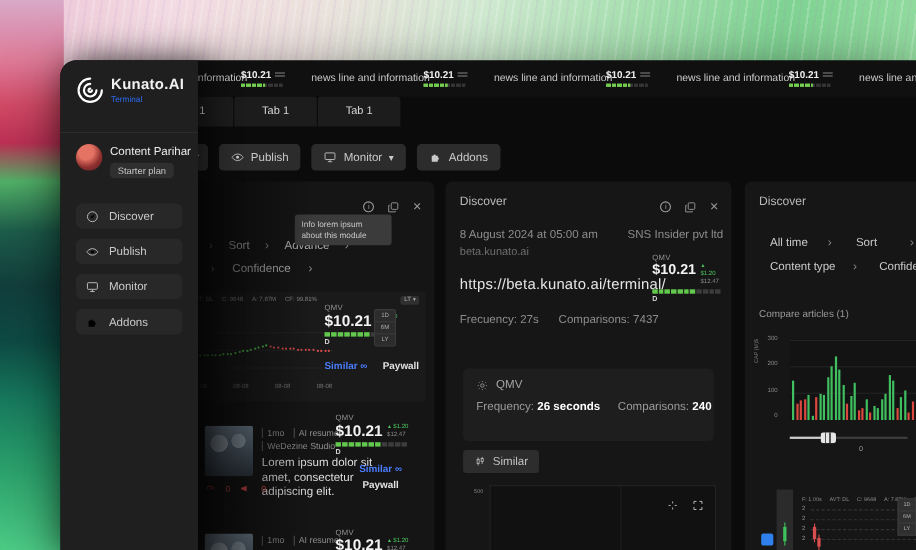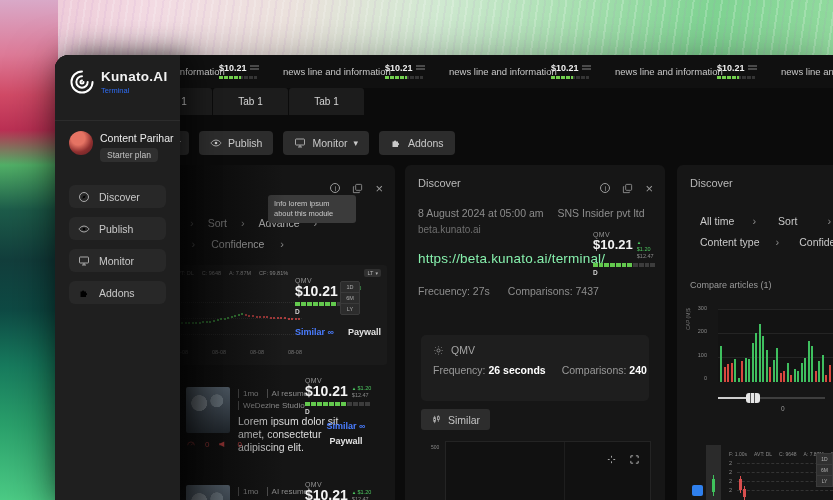--- a/index.html
+++ b/index.html
@@ -83,23 +83,23 @@
   .cmeta span{border-left:1px solid #555;padding-left:4px;}
   .cbody{position:absolute;left:52px;width:106px;font-size:10.5px;line-height:1.25;color:#dedede;}
   .reacts{position:absolute;left:0;display:flex;gap:9px;align-items:center;color:#e04c4c;font-size:8px;}
   .reacts svg{width:10px;height:10px;stroke:#e04c4c;fill:none;stroke-width:1.8;}
   .cqmv{position:absolute;right:0;width:82px;display:flex;flex-direction:column;}
   .cqmv .lnk-sim,.cqmv .lnk-pay{align-self:center;}
   
   .panel2{left:350px;width:260px;}
   .p2-t{position:absolute;left:13px;top:12px;font-size:11px;color:#b8b8b8;}
   .p2-l1{position:absolute;left:13px;top:42px;font-size:10.5px;color:#8d8d8d;white-space:nowrap;}
-  .p2-l1 .org{margin-left:14px;}
+  .p2-l1 .org{margin-left:27px;}
   .p2-l2{position:absolute;left:13px;top:59px;font-size:10px;color:#6f6f6f;}
-  .p2-url{position:absolute;left:13px;top:86px;font-size:13.5px;color:#86efac;letter-spacing:.2px;}
+  .p2-url{position:absolute;left:13px;top:86px;font-size:13.5px;color:#e5e5e5;letter-spacing:.2px;}
   .p2-qmv{position:absolute;right:10px;top:66px;width:62px;}
   .p2-m{position:absolute;left:13px;font-size:10.5px;color:#8d8d8d;white-space:nowrap;}
   .p2-m span+span{margin-left:18px;}
   .p2-box{position:absolute;top:170px;left:16px;right:16px;height:66px;background:#1e1e1e;border-radius:5px;padding:9px 12px;}
   .p2-box .bh{display:flex;align-items:center;gap:7px;font-size:10.5px;color:#a5a5a5;}
   .p2-box .bh svg{width:11px;height:11px;stroke:#a5a5a5;fill:none;stroke-width:1.6;}
   .p2-box .br{font-size:10.5px;color:#9a9a9a;margin-top:8px;white-space:nowrap;}
   .p2-box .br b{color:#fff;font-weight:bold;}
   .p2-box .br .pair2{margin-left:16px;}
   .p2-box .br2{margin-top:4px;}

